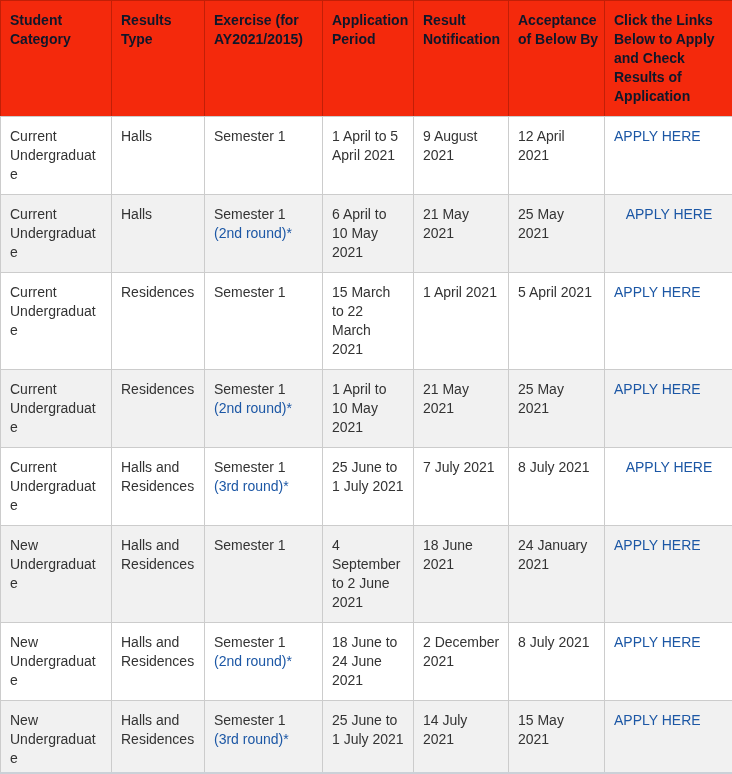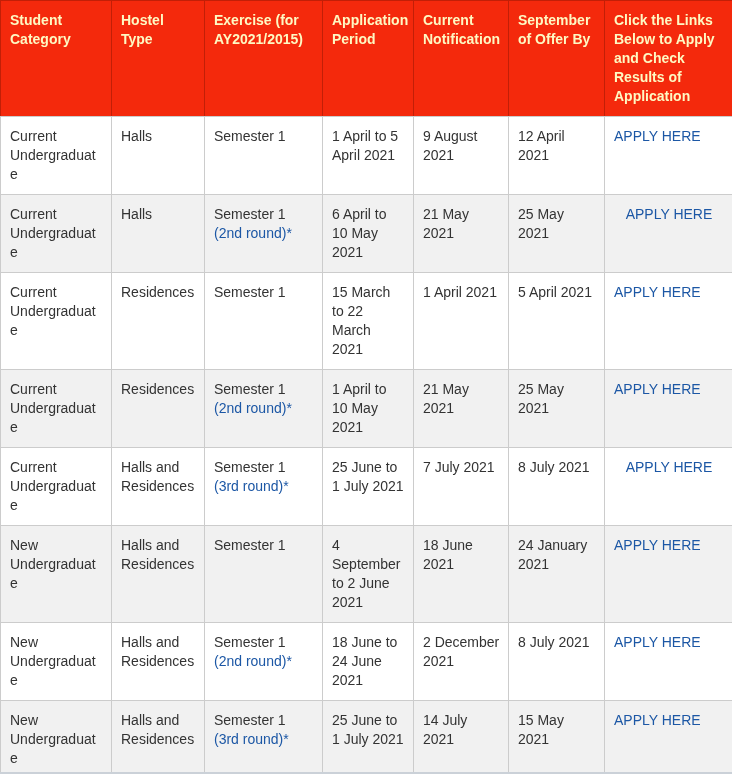--- a/index.html
+++ b/index.html
@@ -41,21 +41,21 @@
     border:1px solid var(--border);
     padding:10px 8px 10px 9px;
     word-wrap:break-word;
     background:#ffffff;
   }
   th{
     border:1px solid var(--header-border);
     border-bottom-color:var(--border);
     padding:10px 5px 10px 9px;
     background:var(--header-bg);
-    color:#fef9c3;
+    color:#0f172a;
     font-weight:bold;
     overflow:hidden;
   }
   tbody tr.alt td{ background:var(--alt); }
   a{
     color:var(--link);
     text-decoration:none;
     cursor:pointer;
   }
   .bottom-line{
@@ -76,25 +76,25 @@
       <col class="c2">
       <col class="c3">
       <col class="c4">
       <col class="c5">
       <col class="c6">
       <col class="c7">
   </colgroup>
   <thead>
     <tr>
       <th>Student Category</th>
-      <th>Hostel Type</th>
+      <th>Results Type</th>
       <th>Exercise (for AY2021/2015)</th>
       <th>Application Period</th>
-      <th>Current Notification</th>
-      <th>September of Offer By</th>
+      <th>Result Notification</th>
+      <th>Acceptance of Below By</th>
       <th>Click the Links Below to Apply and Check Results of Application</th>
     </tr>
   </thead>
   <tbody>
       <tr>
     <td><span>Current Undergraduate</span></td>
     <td><span>Halls</span></td>
     <td><span>Semester 1</span>
       </td>
     <td><span>1 April to 5 April 2021</span></td>

